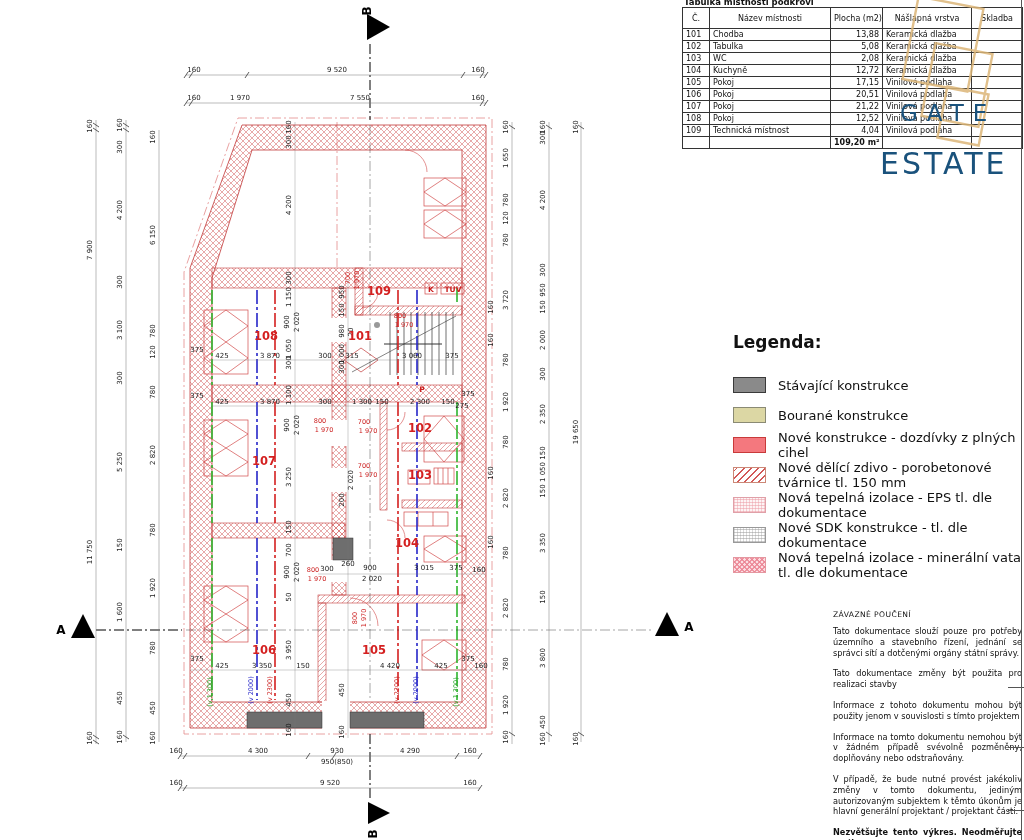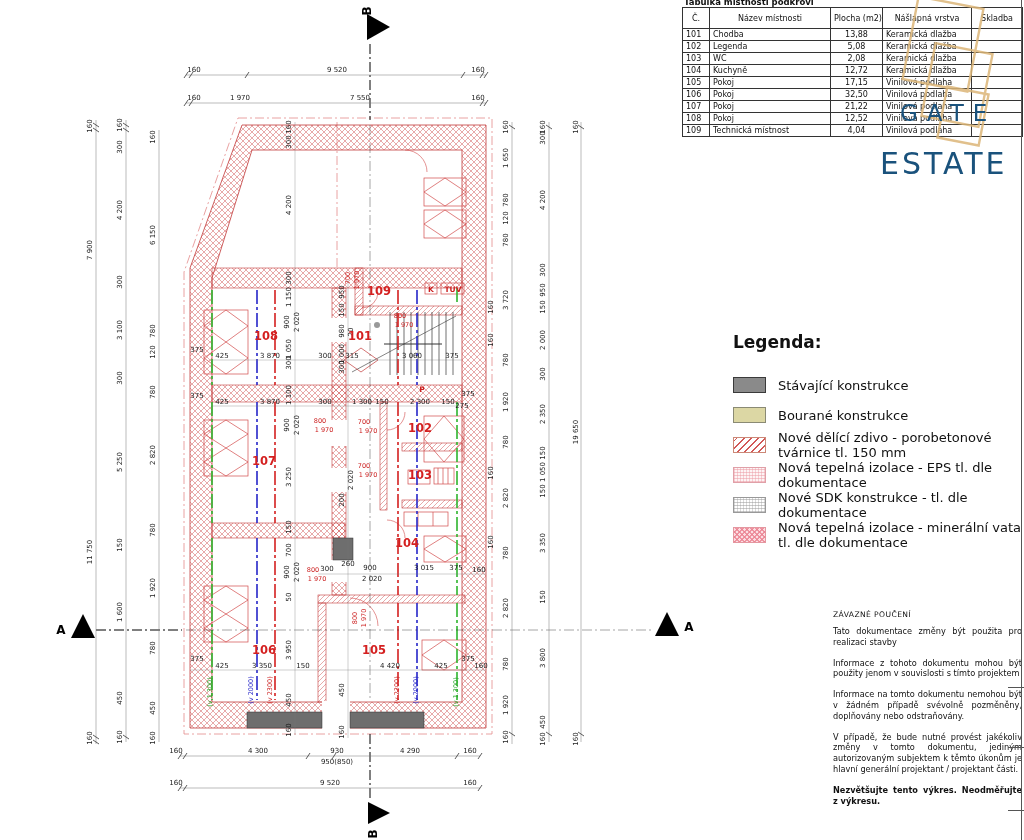--- a/index.html
+++ b/index.html
@@ -18,21 +18,21 @@
   
   .panel{position:absolute;}
   
   #roomtable{left:682px;top:-3px;width:340px;}
   #roomtable .cap{font-size:8.5px;font-weight:bold;color:#111;padding-left:2px;white-space:nowrap;}
   table.rt{border-collapse:collapse;width:340px;table-layout:fixed;}
   table.rt th,table.rt td{border:1px solid #333;font-size:8px;color:#111;padding:0 3px;
     overflow:hidden;white-space:nowrap;height:11px;}
   table.rt th{font-weight:normal;height:20px;text-align:center;}
   td.num{text-align:left;}
-  td.area{text-align:center;}
+  td.area{text-align:right;}
   td.total{text-align:right;font-weight:bold;}
   
   #logo{left:872px;top:0px;width:152px;height:190px;}
   #logo .word1,#logo .word2{color:#1a527c;font-weight:400;}
   #logo .word1{position:absolute;left:28px;top:100px;font-size:23px;letter-spacing:9px;}
   #logo .word2{position:absolute;left:8px;top:146px;font-size:30px;letter-spacing:3px;}
   
   #legend{left:733px;top:332px;width:290px;}
   #legend h2{margin:0 8px 18px 0;font-size:17px;color:#111;}
   .litem{display:flex;align-items:center;height:30px;}
@@ -441,21 +441,21 @@
       <tbody id="rt-body">
           <tr>
             <td class="num">101</td>
             <td class="num">Chodba</td>
             <td class="area">13,88</td>
             <td class="num">Keramická dlažba</td>
             <td class="num"></td>
           </tr>
           <tr>
             <td class="num">102</td>
-            <td class="num">Legenda</td>
+            <td class="num">Tabulka</td>
             <td class="area">5,08</td>
             <td class="num">Keramická dlažba</td>
             <td class="num"></td>
           </tr>
           <tr>
             <td class="num">103</td>
             <td class="num">WC</td>
             <td class="area">2,08</td>
             <td class="num">Keramická dlažba</td>
             <td class="num"></td>
@@ -470,21 +470,21 @@
           <tr>
             <td class="num">105</td>
             <td class="num">Pokoj</td>
             <td class="area">17,15</td>
             <td class="num">Vinilová podlaha</td>
             <td class="num"></td>
           </tr>
           <tr>
             <td class="num">106</td>
             <td class="num">Pokoj</td>
-            <td class="area">32,50</td>
+            <td class="area">20,51</td>
             <td class="num">Vinilová podlaha</td>
             <td class="num"></td>
           </tr>
           <tr>
             <td class="num">107</td>
             <td class="num">Pokoj</td>
             <td class="area">21,22</td>
             <td class="num">Vinilová podlaha</td>
             <td class="num"></td>
           </tr>
@@ -493,20 +493,27 @@
             <td class="num">Pokoj</td>
             <td class="area">12,52</td>
             <td class="num">Vinilová podlaha</td>
             <td class="num"></td>
           </tr>
           <tr>
             <td class="num">109</td>
             <td class="num">Technická místnost</td>
             <td class="area">4,04</td>
             <td class="num">Vinilová podlaha</td>
+            <td class="num"></td>
+          </tr>
+          <tr>
+            <td class="num"></td>
+            <td class="num"></td>
+            <td class="total">109,20 m²</td>
+            <td class="num"></td>
             <td class="num"></td>
           </tr>
         </tbody>
     </table>
   </div>
 
   <div class="panel" id="logo">
     <svg width="152" height="190" viewBox="0 0 152 190">
       <g fill="none" stroke="#dcb678" stroke-width="2.4" opacity="0.85">
         <rect x="38" y="2" width="66" height="84" transform="rotate(11 71 44)"></rect>
@@ -523,20 +530,24 @@
     <div id="legend-items">
         <div class="litem">
           <div class="sw sw-gray"></div>
           <span>Stávající konstrukce</span>
         </div>
         <div class="litem">
           <div class="sw sw-tan"></div>
           <span>Bourané konstrukce</span>
         </div>
         <div class="litem">
+          <div class="sw sw-red"></div>
+          <span>Nové konstrukce - dozdívky z plných cihel</span>
+        </div>
+        <div class="litem">
           <div class="sw sw-diag"></div>
           <span>Nové dělící zdivo - porobetonové tvárnice tl. 150 mm</span>
         </div>
         <div class="litem">
           <div class="sw sw-pinkdots"></div>
           <span>Nová tepelná izolace - EPS tl. dle dokumentace</span>
         </div>
         <div class="litem">
           <div class="sw sw-dots"></div>
           <span>Nové SDK konstrukce - tl. dle dokumentace</span>
@@ -544,20 +555,21 @@
         <div class="litem">
           <div class="sw sw-pinkcross"></div>
           <span>Nová tepelná izolace - minerální vata tl. dle dokumentace</span>
         </div>
       </div>
   </div>
 
   <div class="panel" id="notice">
     <div class="ntitle">ZÁVAZNÉ POUČENÍ</div>
     <div id="notice-paras">
+        <p>Tato dokumentace slouží pouze pro potřeby územního a stavebního řízení, jednání se správci sítí a dotčenými orgány státní správy.</p>
         <p>Tato dokumentace změny být použita pro realizaci stavby</p>
         <p>Informace z tohoto dokumentu mohou být použity jenom v souvislosti s tímto projektem</p>
         <p>Informace na tomto dokumentu nemohou být v žádném případě svévolně pozměněny, doplňovány nebo odstraňovány.</p>
         <p>V případě, že bude nutné provést jakékoliv změny v tomto dokumentu, jediným autorizovaným subjektem k těmto úkonům je hlavní generální projektant / projektant části.</p>
         <p class="bold">Nezvětšujte tento výkres. Neodměřujte z výkresu.</p>
       </div>
   </div>
 
   <div class="sheetline" style="left:1021px;top:0;width:1px;height:840px;"></div>
   <div class="sheetline" style="left:1008px;top:687px;width:16px;height:1px;"></div>

